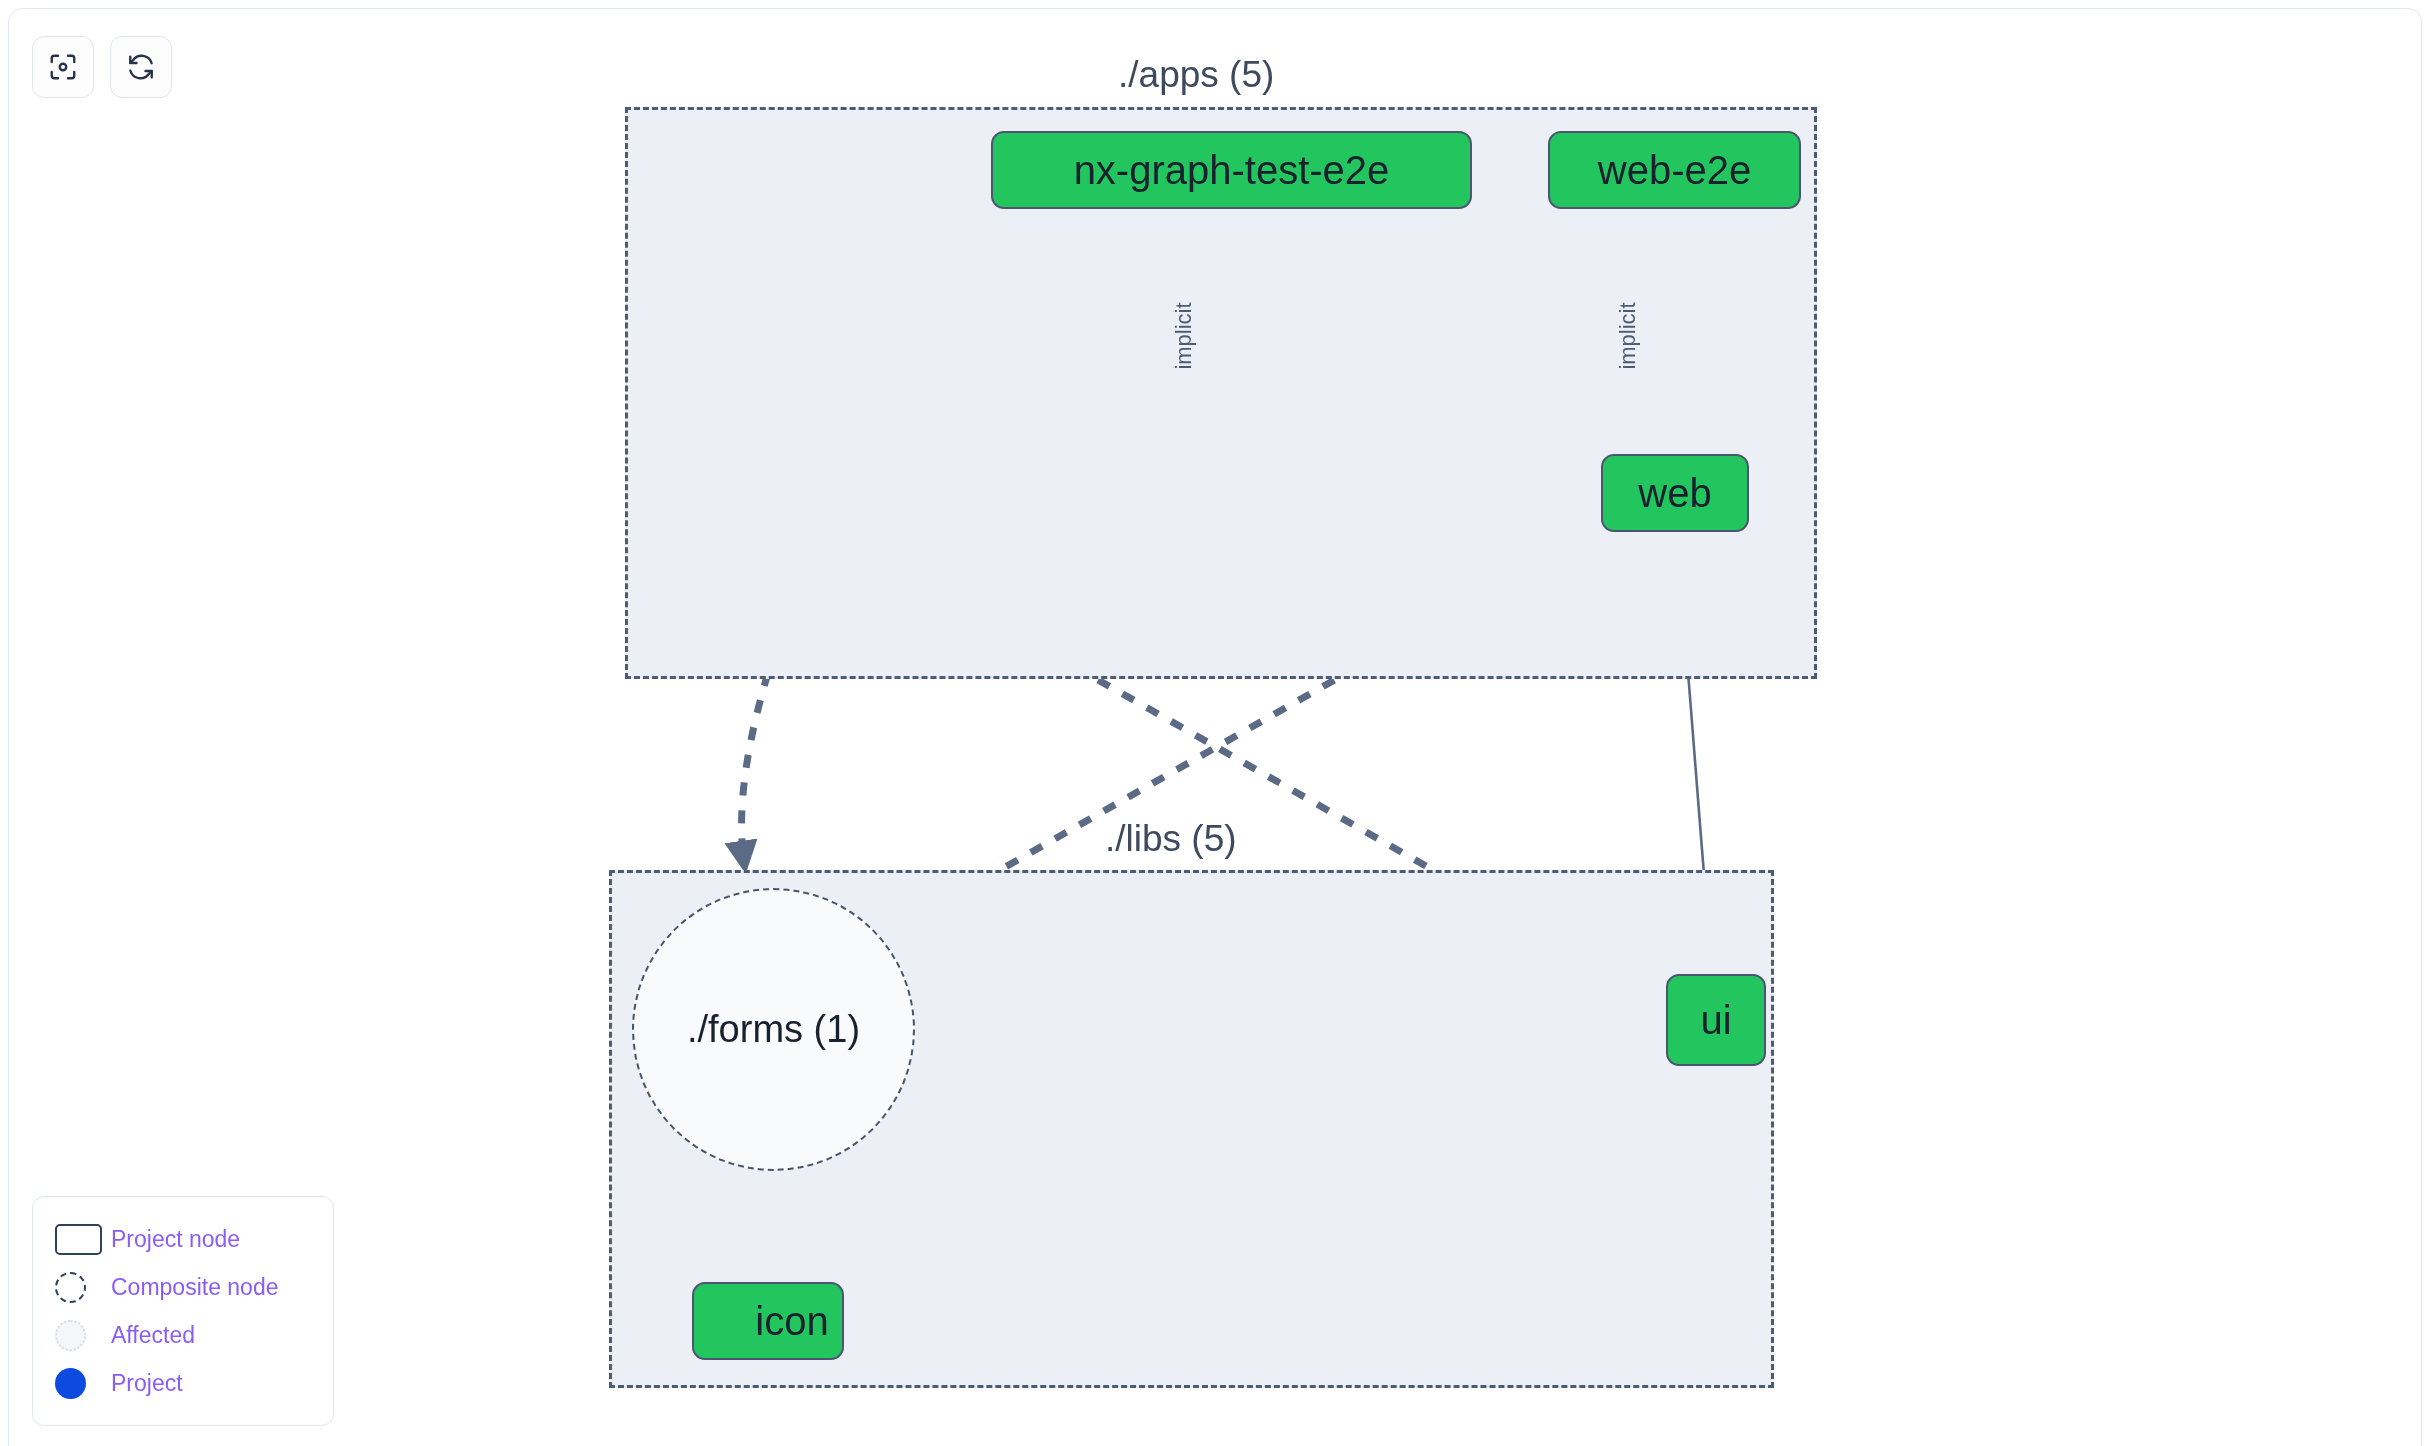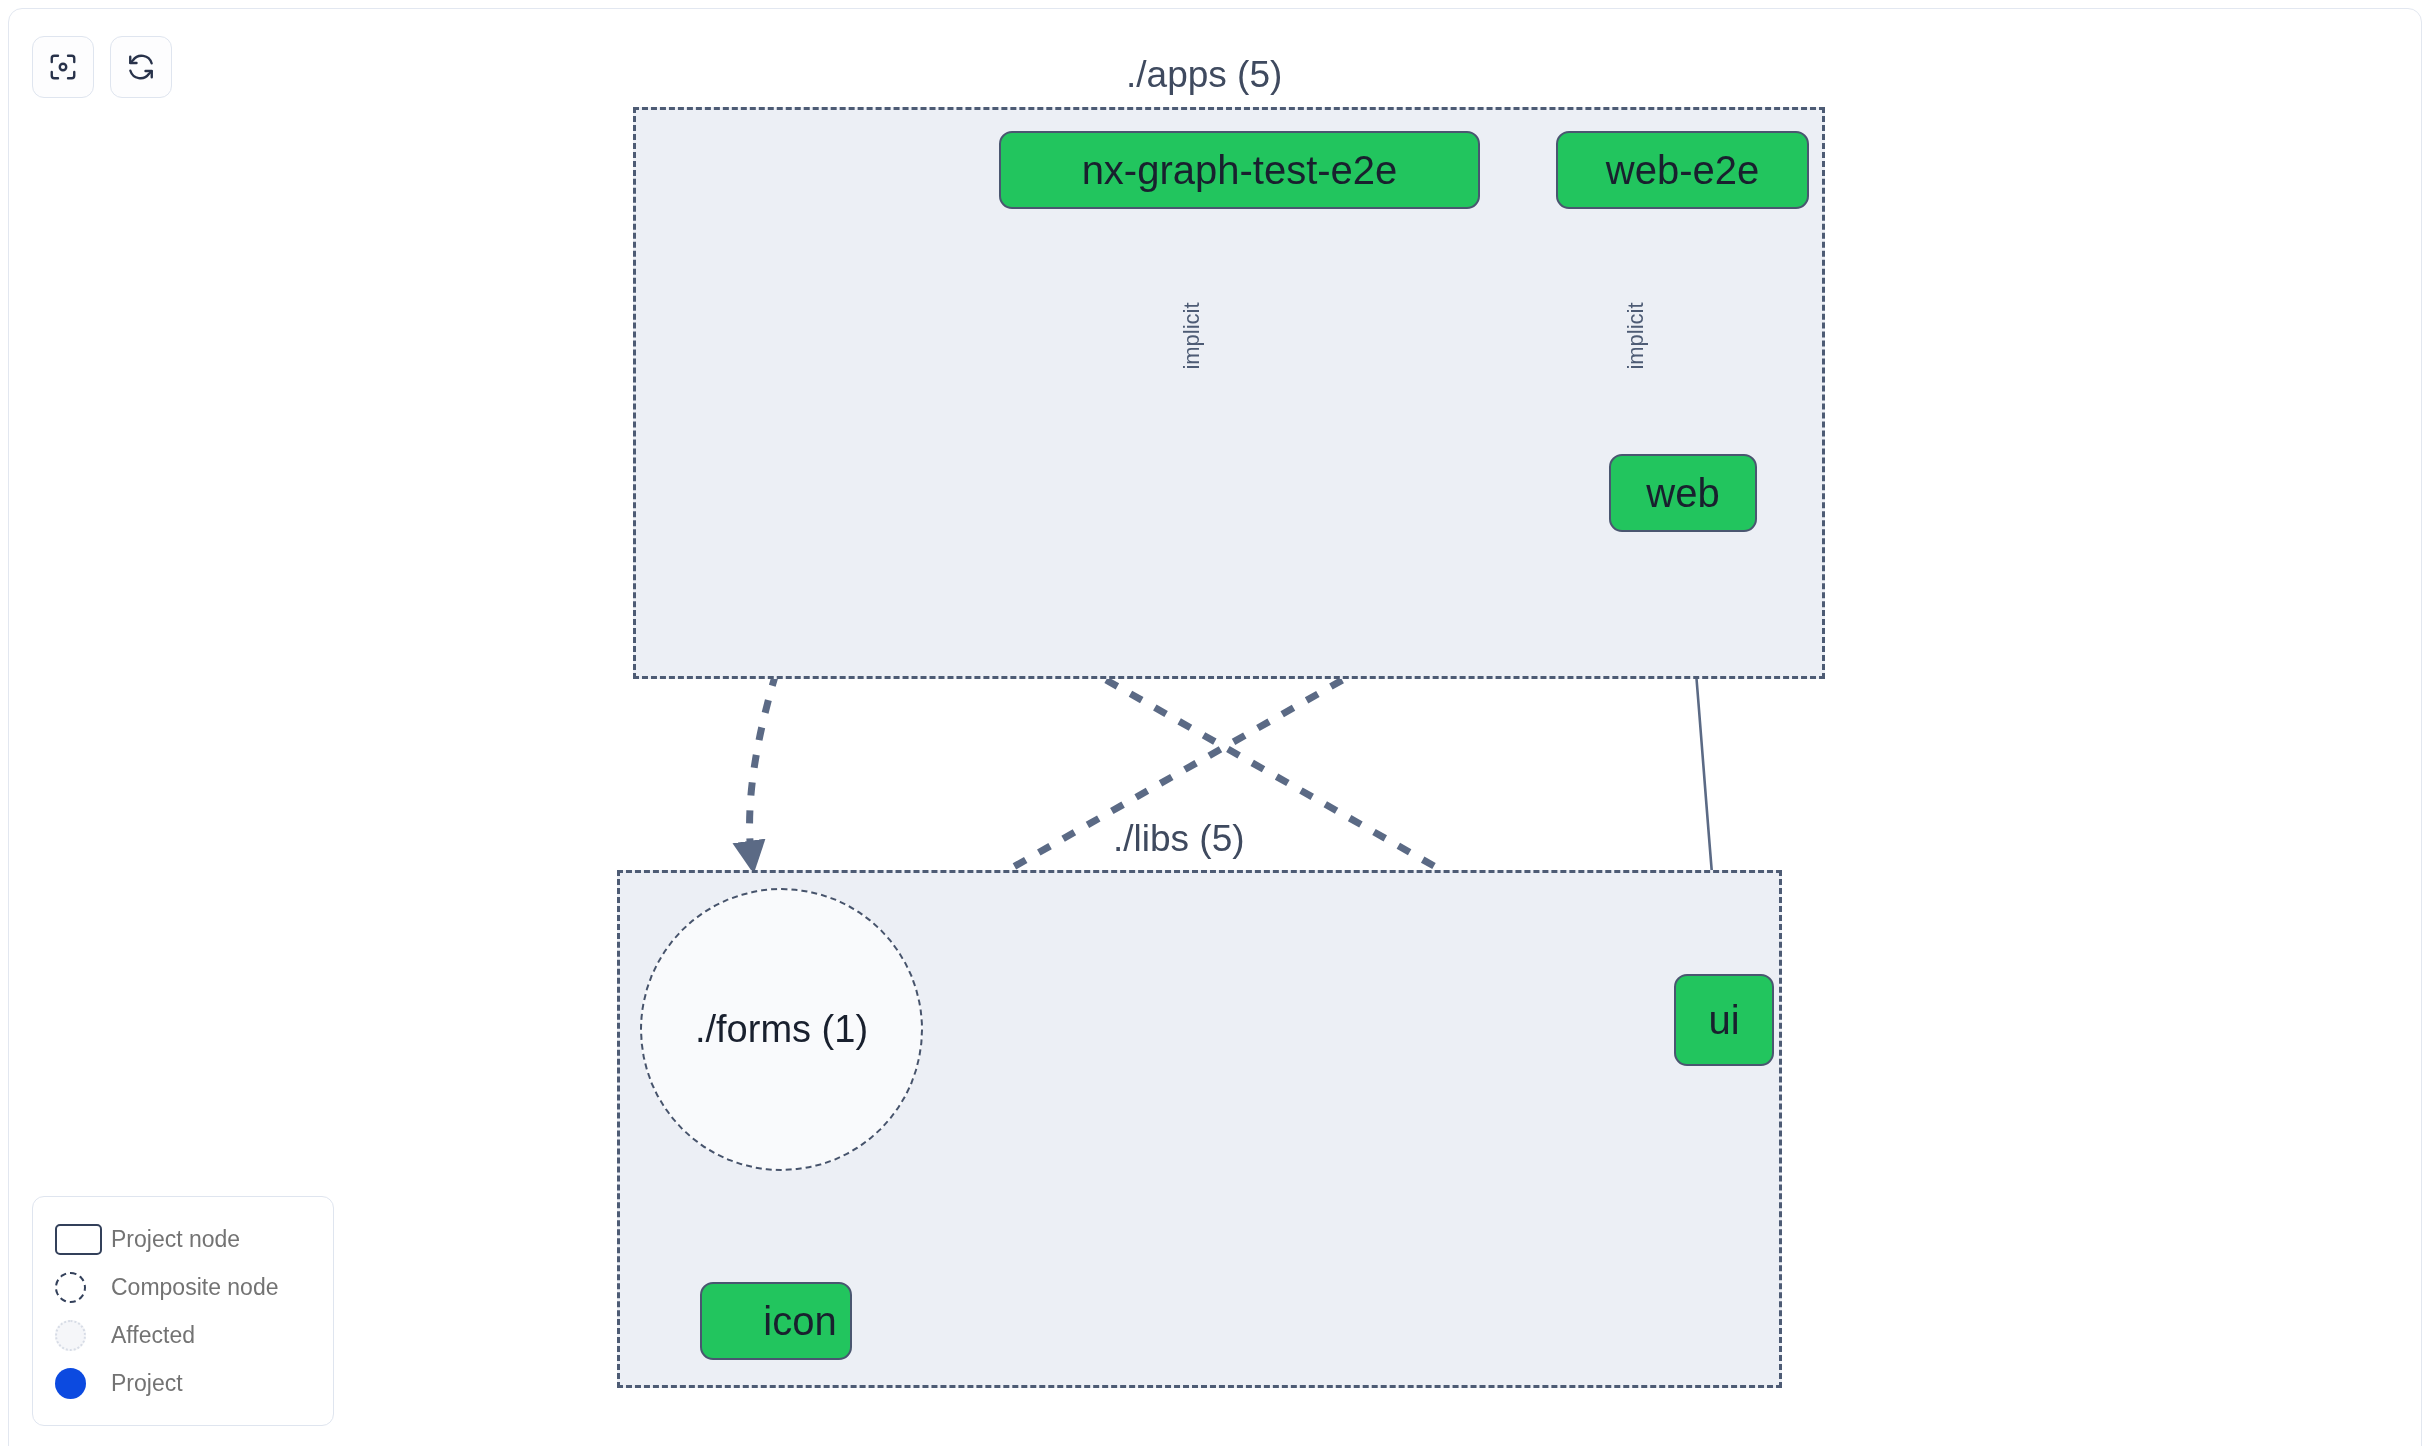--- a/index.html
+++ b/index.html
@@ -49,21 +49,21 @@
     align-items: center;
     justify-content: center;
     cursor: pointer;
     box-sizing: border-box;
   }
   .tool-btn svg { display: block; }
 
   
   .graph-canvas {
     position: absolute;
-    left: 8px;
+    left: 0;
     top: 0;
     width: 2074px;
     height: 1446px;
   }
   .graph-svg {
     position: absolute;
     left: 0; top: 0;
     width: 2434px;
     height: 1446px;
     overflow: visible;
@@ -153,21 +153,21 @@
   }
   .legend-swatch {
     width: 56px;
     flex: 0 0 56px;
     display: flex;
     align-items: center;
     justify-content: flex-start;
   }
   .legend-text {
     font-size: 23px;
-    color: #737373;
+    color: #8b5cf6;
     white-space: nowrap;
   }
   .sw-rect {
     width: 47px;
     height: 31px;
     border: 2.2px solid #33405a;
     border-radius: 5px;
     background: #ffffff;
     box-sizing: border-box;
   }

